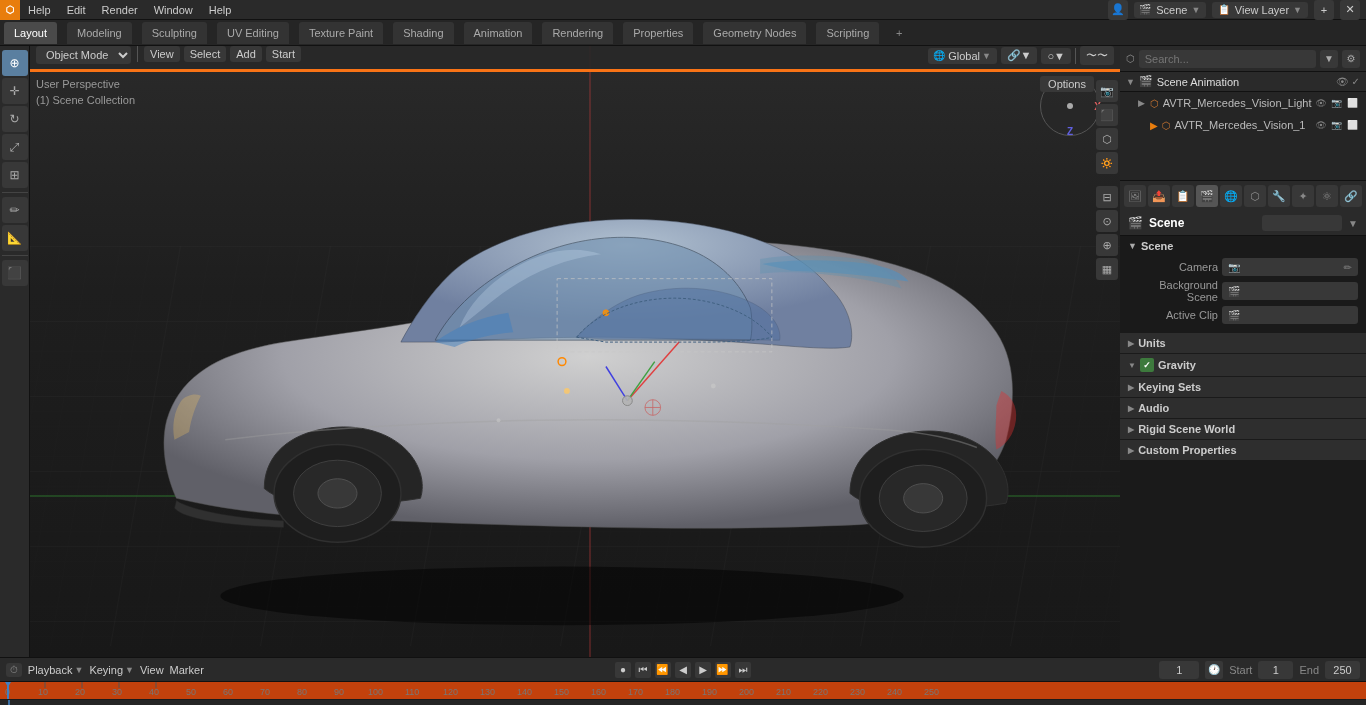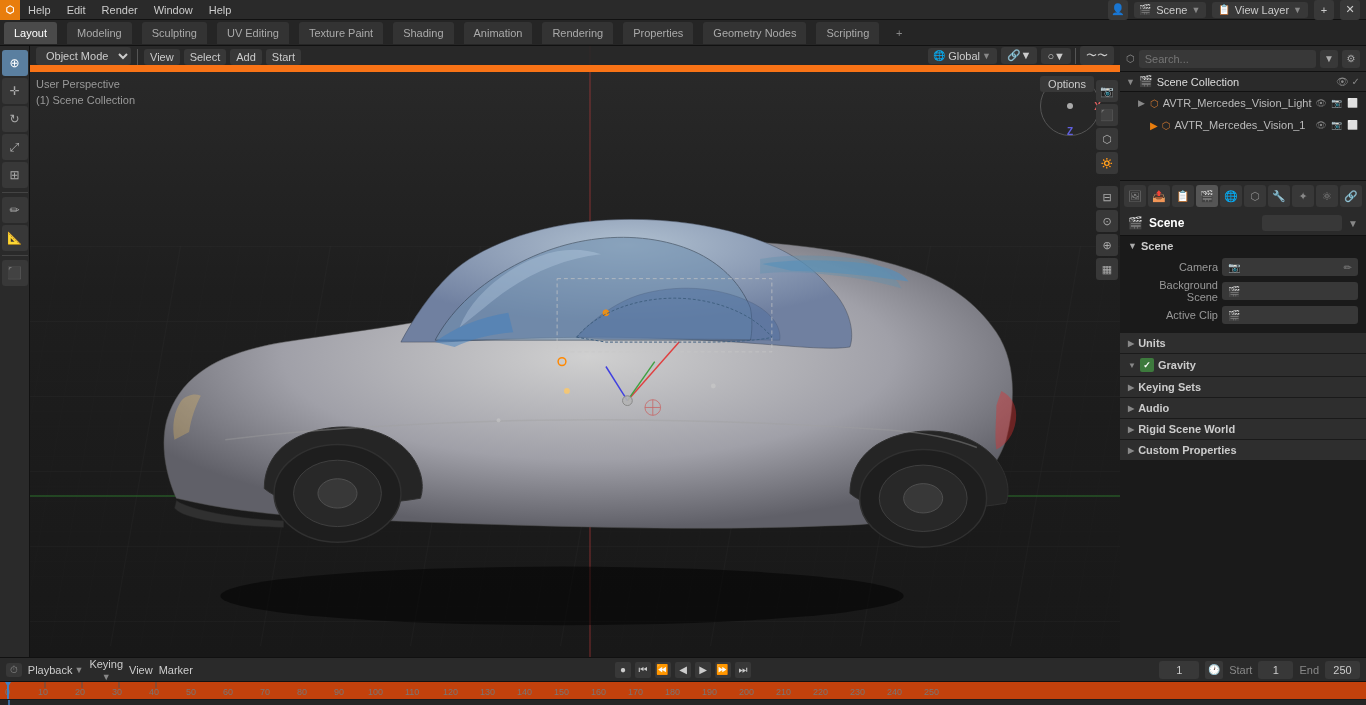--- a/index.html
+++ b/index.html
@@ -123,25 +123,25 @@
       position: relative;
       overflow: hidden;
       background: #1a1a1a;
     }
     .viewport-header {
       position: absolute;
       top: 0; left: 0; right: 0;
       height: 26px;
       background: rgba(40,40,40,0.9);
       display: flex;
-      align-items: flex-end;
+      align-items: flex-start;
       gap: 4px;
       padding: 0 6px;
       z-index: 10;
-      border-bottom: 7px solid #f97316;
+      border-bottom: 3px solid #f97316;
     }
     .viewport-header .mode-select {
       background: #383838;
       border: none;
       color: #ccc;
       font-size: 11px;
       padding: 2px 6px;
       border-radius: 3px;
       cursor: pointer;
     }
@@ -614,21 +614,21 @@
       <div class="outliner-header">
         <span style="font-size:10px;color:#888;">⬡</span>
         <input class="outliner-search" type="text" placeholder="Search..." style="">
         <div class="outliner-filter">▼</div>
         <div class="outliner-filter">⚙</div>
       </div>
 
       <div style="display:flex;align-items:center;padding:3px 6px;background:#2a2a2a;border-bottom:1px solid #111;">
         <span style="color:#888;font-size:9px;margin-right:4px;">▼</span>
         <span style="font-size:11px;color:#888;margin-right:4px;">🎬</span>
-        <span style="font-size:11px;color:#ddd;flex:1;">Scene Collection</span>
+        <span style="font-size:11px;color:#ddd;flex:1;">Scene Animation</span>
         <div style="display:flex;gap:3px;">
           <span style="font-size:10px;color:#888;cursor:pointer;">👁</span>
           <span style="font-size:10px;color:#888;cursor:pointer;">✓</span>
         </div>
       </div>
 
       <div style="flex:1;overflow-y:auto;background:#252525;">
 
         <div class="outliner-item">
           <div class="outliner-indent"></div>
@@ -765,21 +765,21 @@
 </div>
 
 <div style="height:80px;background:#252525;border-top:1px solid #111;display:flex;flex-direction:column;position:relative;">
 
   <div style="height:24px;background:#2a2a2a;display:flex;align-items:center;padding:0 6px;gap:6px;border-bottom:1px solid #111;position:relative;">
     <div style="background:#383838;border-radius:3px;padding:1px 4px;font-size:10px;color:#888;cursor:pointer;">⏱</div>
     <div style="display:flex;align-items:center;gap:2px;cursor:pointer;">
       <span style="font-size:11px;color:#ccc;">Playback</span>
       <span style="font-size:9px;color:#888;">▼</span>
     </div>
-    <div style="display:flex;align-items:center;gap:2px;cursor:pointer;flex-direction:column;">
+    <div style="display:flex;align-items:center;gap:2px;cursor:pointer;">
       <span style="font-size:11px;color:#ccc;">Keying</span>
       <span style="font-size:9px;color:#888;">▼</span>
     </div>
     <div style="font-size:11px;color:#ccc;cursor:pointer;">View</div>
     <div style="font-size:11px;color:#ccc;cursor:pointer;">Marker</div>
 
     <div style="position:absolute;left:50%;transform:translateX(-50%);display:flex;align-items:center;gap:4px;">
       <div style="width:16px;height:16px;background:#383838;border-radius:2px;display:flex;align-items:center;justify-content:center;font-size:10px;cursor:pointer;color:#ccc;">●</div>
       <div style="width:16px;height:16px;background:#383838;border-radius:2px;display:flex;align-items:center;justify-content:center;font-size:10px;cursor:pointer;color:#ccc;">⏮</div>
       <div style="width:16px;height:16px;background:#383838;border-radius:2px;display:flex;align-items:center;justify-content:center;font-size:10px;cursor:pointer;color:#ccc;">⏪</div>

